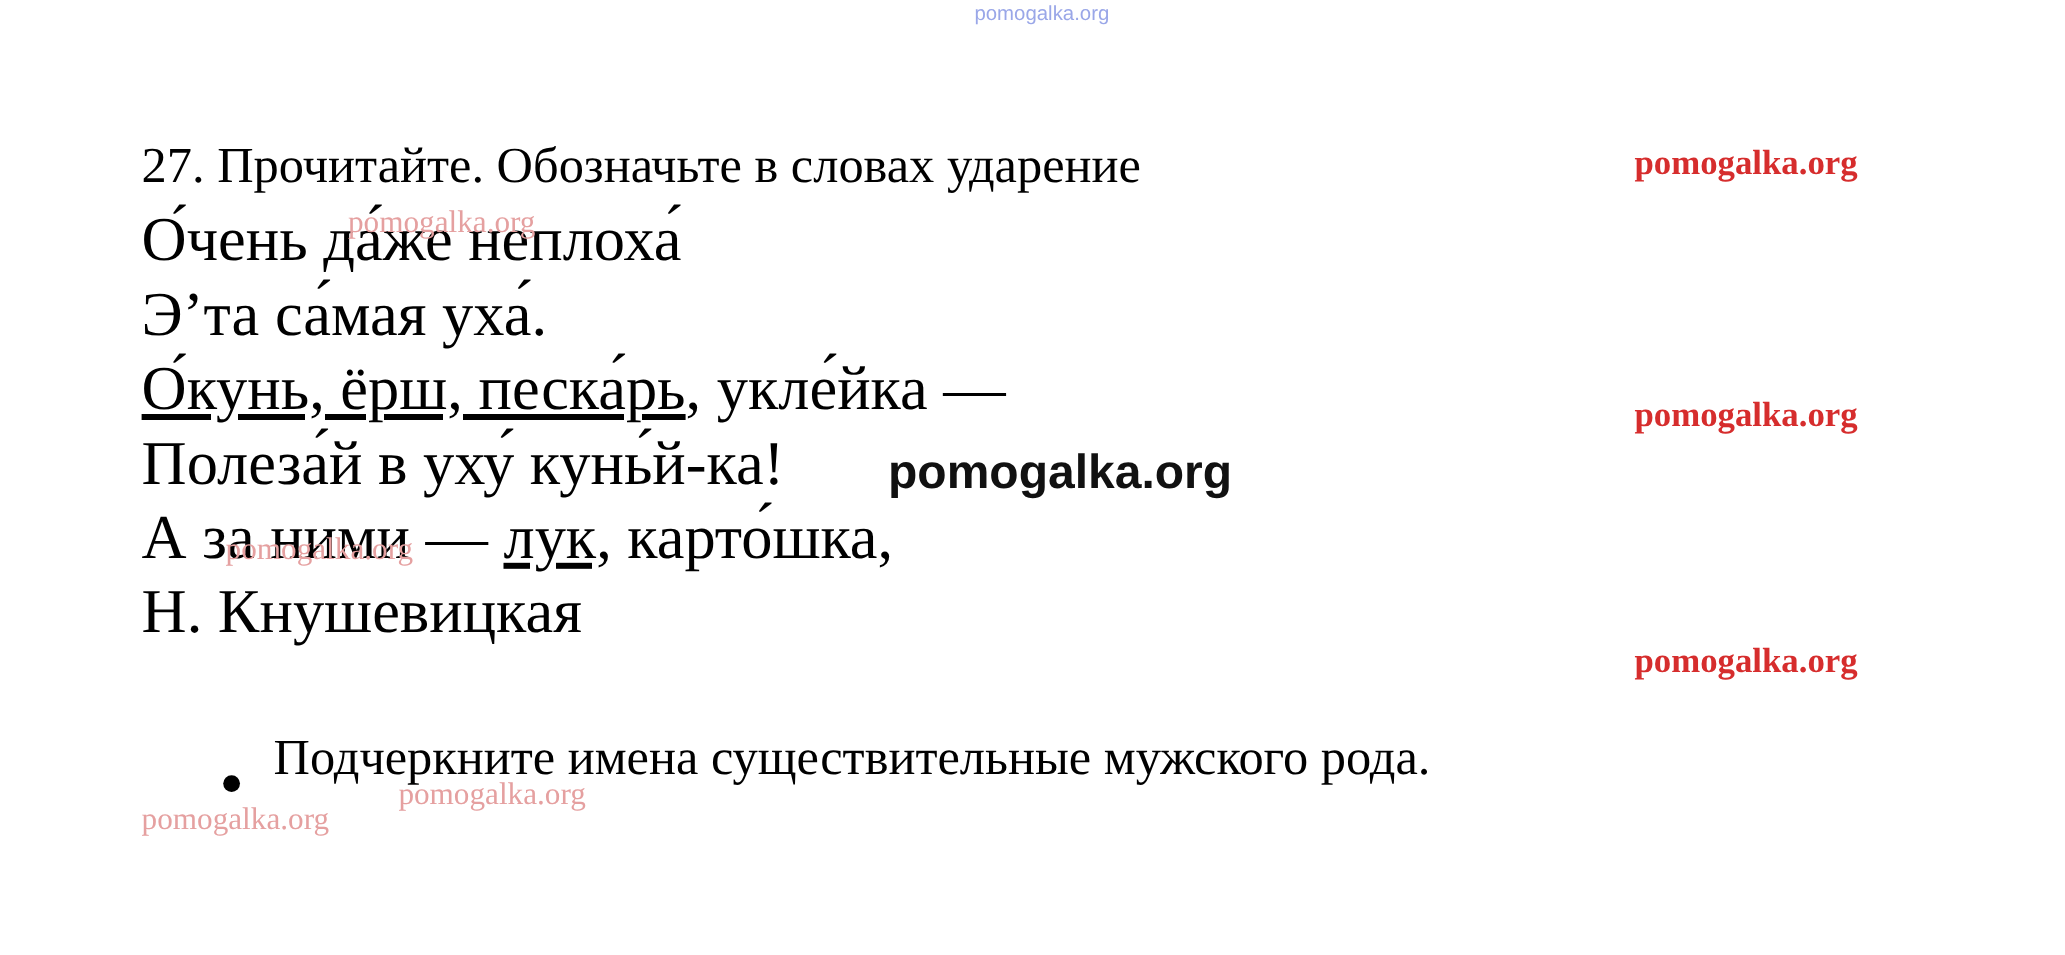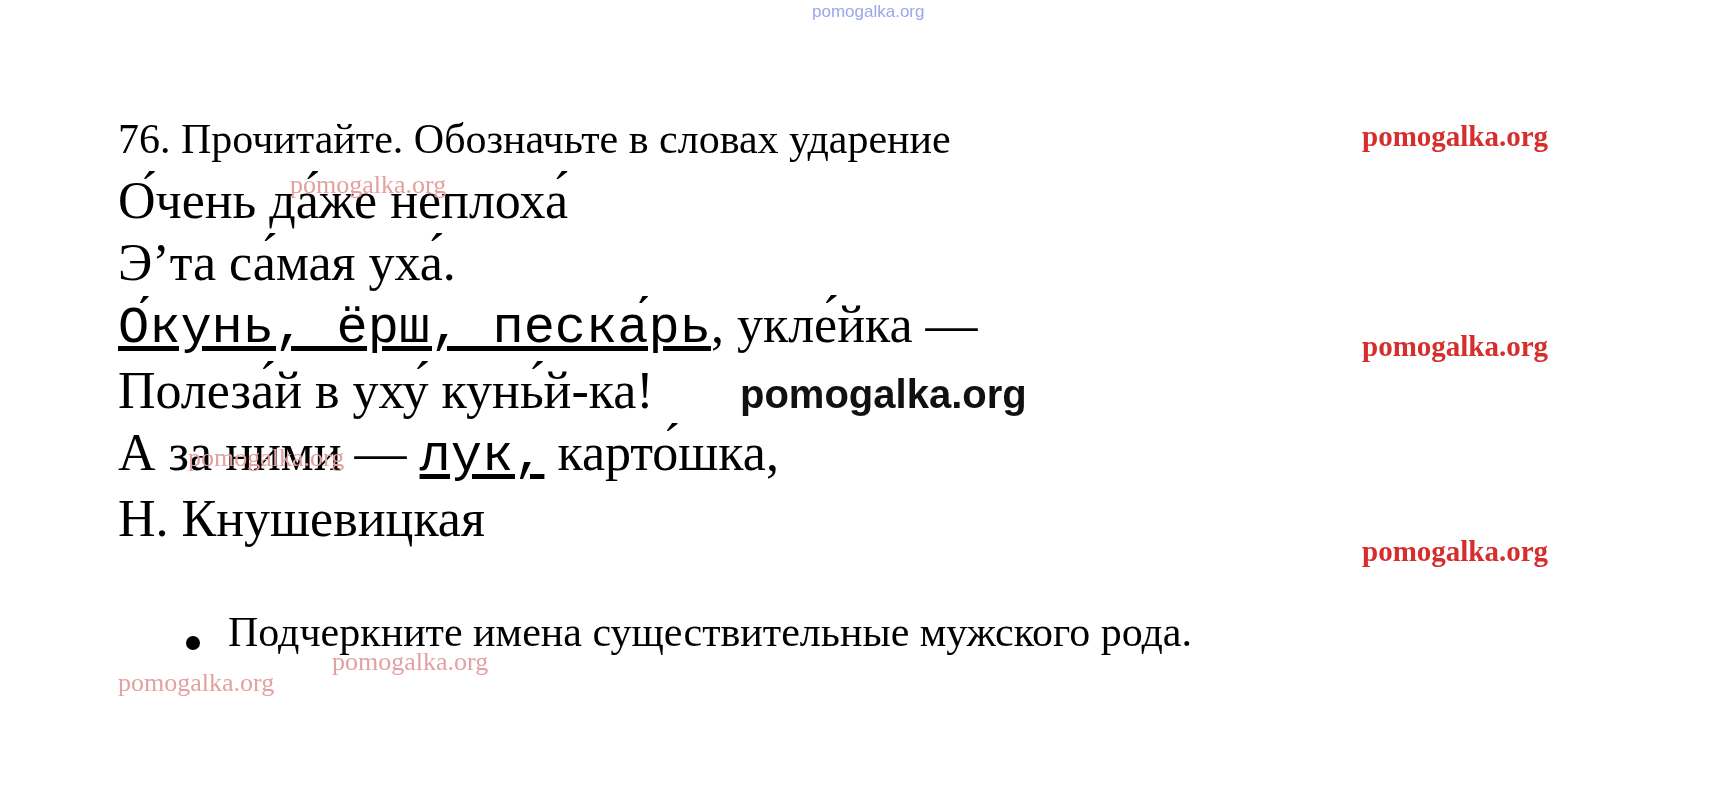--- a/index.html
+++ b/index.html
@@ -36,30 +36,29 @@
     white-space: pre;
   }
 
   .line.task {
     font-size: 42px;
   }
 
   .underline {
     text-decoration: underline;
     text-underline-offset: 4px;
-    font-family: Liberation Mono, monospace;
   }
 
   
   .bullet-row {
     position: absolute;
     left: 186px;
     top: 604px;
     display: flex;
-    align-items: center;
+    align-items: flex-end;
     width: 1400px;
   }
   .bullet-dot {
     width: 14px;
     height: 14px;
     border-radius: 50%;
     background: #000;
     margin-top: 22px;
     margin-right: 28px;
     flex: 0 0 auto;
@@ -112,21 +111,21 @@
 </style>
 </head>
 <body>
 
 <div class="page">
 
   <div class="wm top wm-top">pomogalka.org</div>
 
   <div class="exercise">
 
-    <div class="line task">76. Прочитайте. Обозначьте в словах ударение</div>
+    <div class="line task">27. Прочитайте. Обозначьте в словах ударение</div>
 
     <div class="line">О́чень да́же неплоха́</div>
 
     <div class="line">Э’та са́мая уха́.</div>
 
     <div class="line"><span class="underline">О́кунь, ёрш, песка́рь</span><span>, укле́йка —</span></div>
 
     <div class="line">Полеза́й в уху́ кунь́й-ка!</div>
 
     <div class="line"><span>А за ними — </span><span class="underline">лук,</span><span> карто́шка,</span></div>

